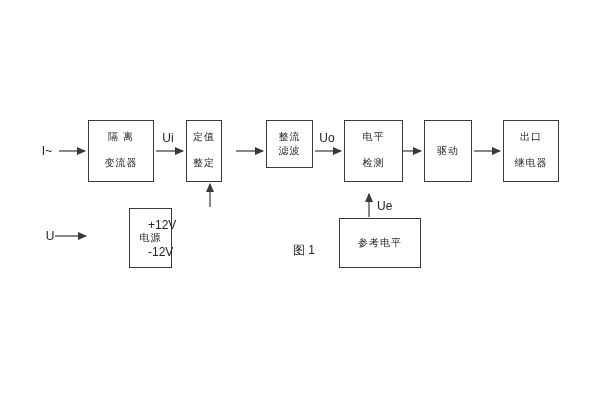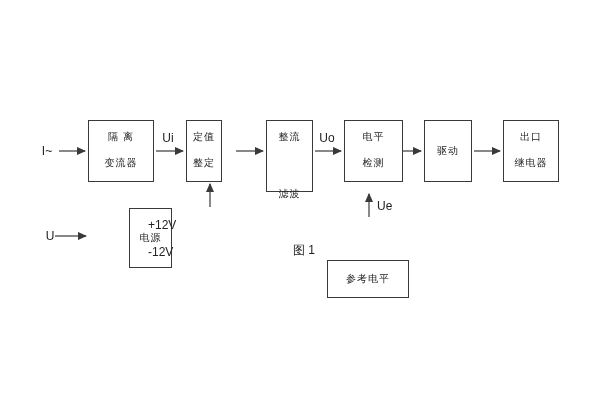--- a/index.html
+++ b/index.html
@@ -73,21 +73,21 @@
   <div class="blk two" style="left:88px; top:120px; width:66px; height:62px;">
     <span>隔 离</span>
     <span>变流器</span>
   </div>
 
   <div class="blk two" style="left:186px; top:120px; width:36px; height:62px;">
     <span>定值</span>
     <span>整定</span>
   </div>
 
-  <div class="blk two" style="left:266px; top:120px; width:47px; height:72px;gap:43px;">
+  <div class="blk two" style="left:266px; top:120px; width:47px; height:48px;">
     <span>整流</span>
     <span>滤波</span>
   </div>
 
   <div class="blk two" style="left:344px; top:120px; width:59px; height:62px;">
     <span>电平</span>
     <span>检测</span>
   </div>
 
   <div class="blk" style="left:424px; top:120px; width:48px; height:62px;">
@@ -97,21 +97,21 @@
   <div class="blk two" style="left:503px; top:120px; width:56px; height:62px;">
     <span>出口</span>
     <span>继电器</span>
   </div>
 
   <div class="blk" style="left:89px; top:208px; width:43px; height:60px;margin-left:40px;">
     <span>电源</span>
   </div>
 
 
-  <div class="blk" style="left:327px; top:218px; width:82px; height:38px;margin-top:42px;">
+  <div class="blk" style="left:339px; top:218px; width:82px; height:50px;">
     <span>参考电平</span>
   </div>
 
   <div class="lbl" style="left:47px; top:151px;">I~</div>
   <div class="lbl" style="left:50px; top:236px;">U</div>
   <div class="lbl" style="left:168px; top:138px;">Ui</div>
   <div class="lbl" style="left:327px; top:138px;">Uo</div>
   <div class="lbl left-anchor" style="left:377px; top:206px;">Ue</div>
   <div class="lbl left-anchor" style="left:148px; top:225px;">+12V</div>
   <div class="lbl left-anchor" style="left:148px; top:252px;">-12V</div>

